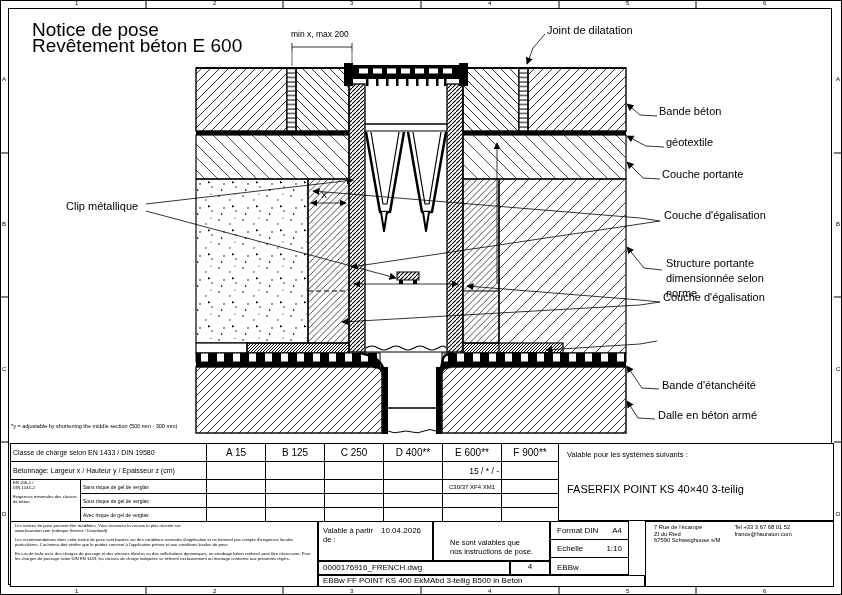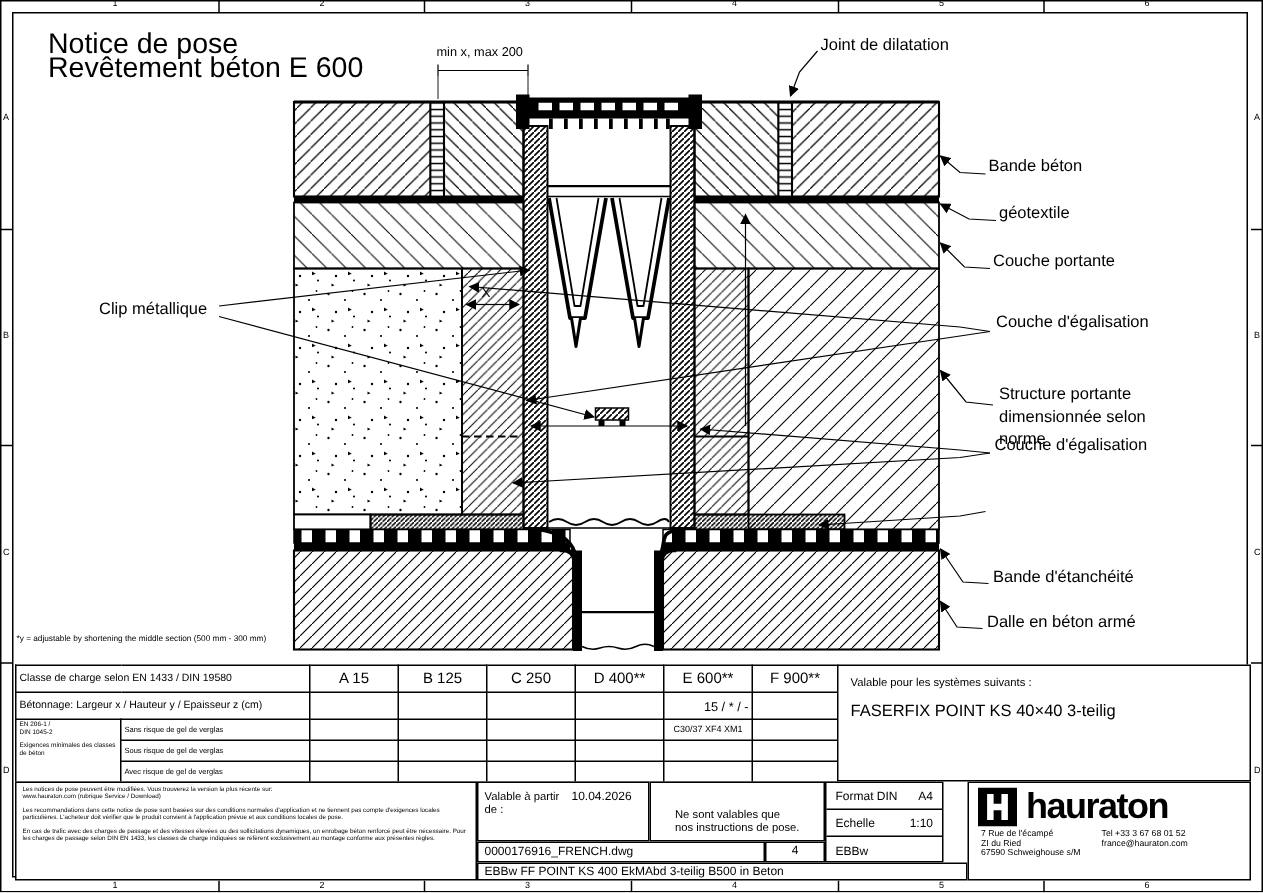--- a/index.html
+++ b/index.html
@@ -361,21 +361,21 @@
       <td class="val-sm"></td>
       <td class="val-sm"></td>
       <td class="val-sm"></td>
       <td class="val-sm"></td>
     </tr>
   </tbody>
     </table>
 
   <div class="box" style="left:558px;top:443px;width:276px;height:78px;padding:6px 8px">
     <div style="font-size:7.5px">Valable pour les systèmes suivants :</div>
-    <div style="font-size:11px;margin-top:9px">FASERFIX POINT KS 40×40 3-teilig</div>
+    <div style="font-size:11px;margin-top:24px">FASERFIX POINT KS 40×40 3-teilig</div>
   </div>
 
   <div class="box disc" style="left:10px;top:521px;width:308px;height:66px;padding:2px 4px">
     <p class="ml">Les notices de pose peuvent être modifiées. Vous trouverez la version la plus récente sur:
 www.hauraton.com (rubrique Service / Download)</p>
     <p>Les recommandations dans cette notice de pose sont basées sur des conditions normales d'application et ne tiennent pas compte d'exigences locales particulières. L'acheteur doit vérifier que le produit convient à l'application prévue et aux conditions locales de pose.</p>
     <p>En cas de trafic avec des charges de passage et des vitesses élevées ou des sollicitations dynamiques, un enrobage béton renforcé peut être nécessaire. Pour les charges de passage selon DIN EN 1433, les classes de charge indiquées se réfèrent exclusivement au montage conforme aux présentes règles.</p>
   </div>
 
   <div class="box" style="left:318px;top:521px;width:115px;height:40px;display:flex;padding:4px">
@@ -396,27 +396,20 @@
     <div class="fmt-row">
       <span>Echelle</span>
       <span>1:10</span>
     </div>
     <div class="fmt-row" style="border-bottom:none">
       <span>EBBw</span>
     </div>
   </div>
 
   <div class="box" style="left:645px;top:521px;width:189px;height:66px">
-    <div class="logo-row">
-      <svg width="26" height="26" viewBox="0 0 30 30">
-        <rect width="30" height="30" fill="#000"></rect>
-        <path d="M7,5 v20 h5 v-7.5 h6 v7.5 h5 v-20 h-5 v7.5 h-6 v-7.5 z" fill="#fff"></path>
-      </svg>
-      <span class="wordmark">hauraton</span>
-    </div>
     <div class="addr">
       <div class="ml">7 Rue de l'écampé
 ZI du Ried
 67590 Schweighouse s/M</div>
       <div>
         <div>Tel +33 3 67 68 01 52</div>
         <div>france@hauraton.com</div>
       </div>
     </div>
   </div>

